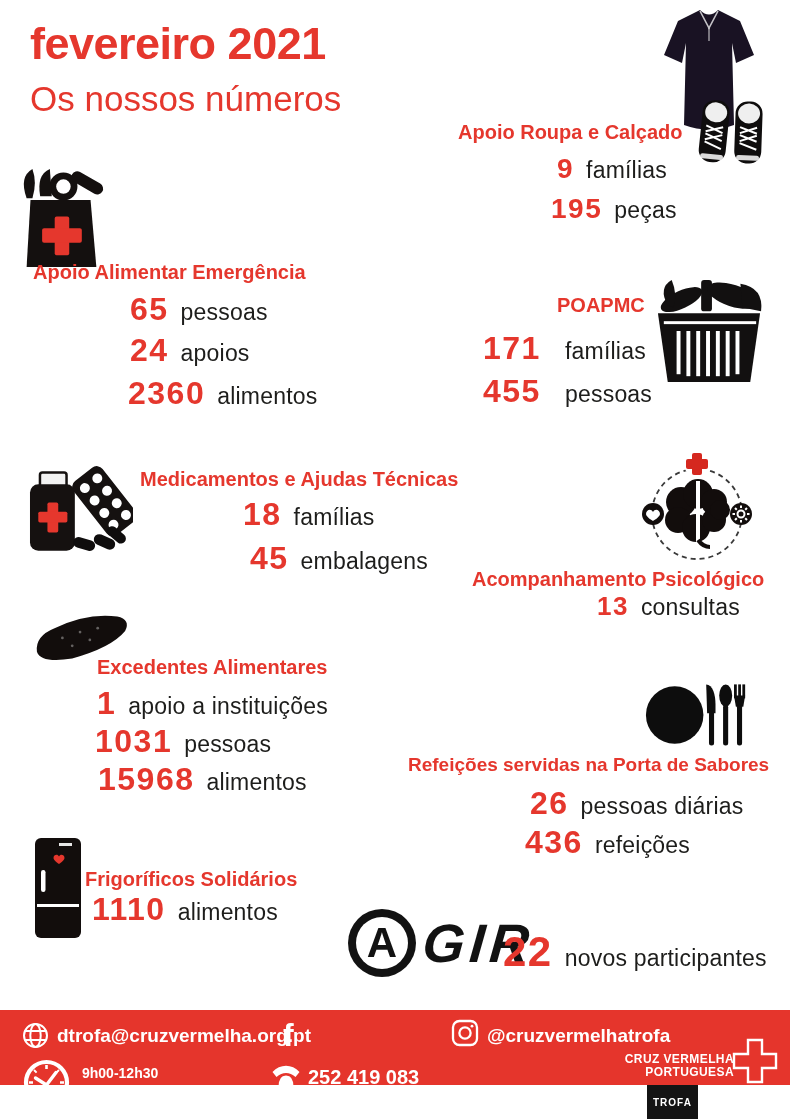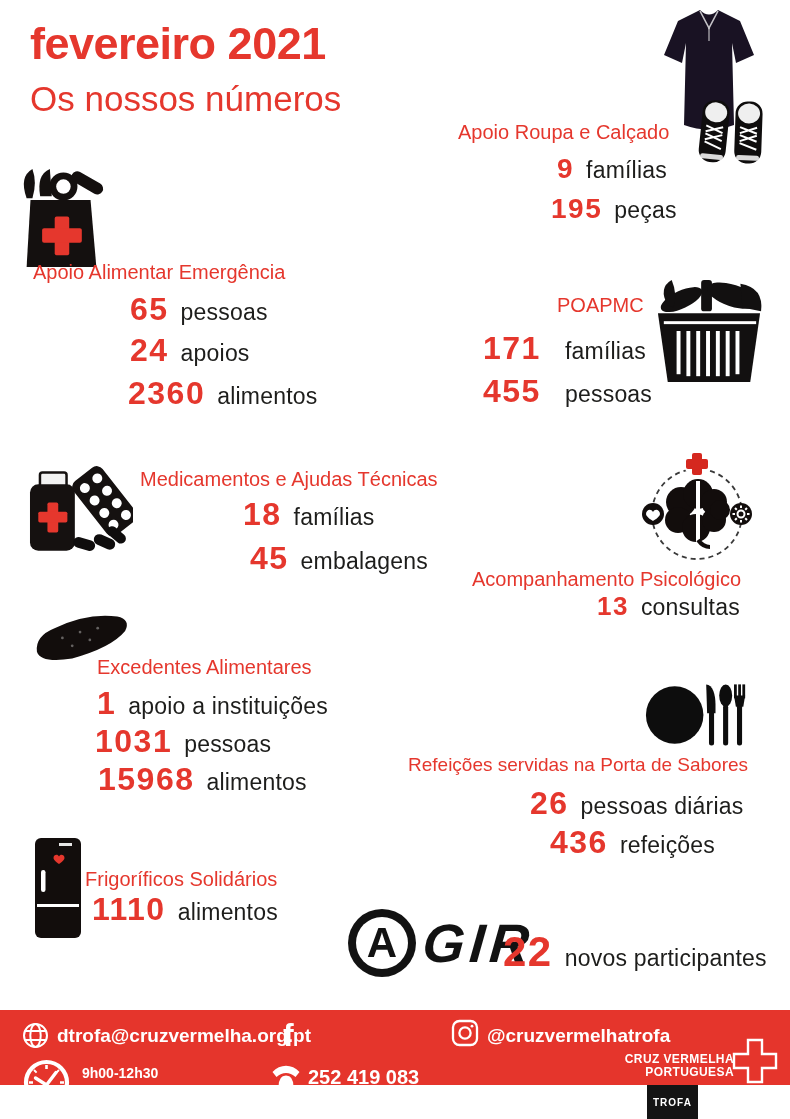--- a/index.html
+++ b/index.html
@@ -6,21 +6,21 @@
     --red:#e5372d;
     --black:#1d1d1b;
   }
   *{margin:0;padding:0;box-sizing:border-box}
   html,body{width:790px;height:1119px;background:#fff;font-family:"Liberation Sans","DejaVu Sans",sans-serif;}
   .page{position:relative;width:790px;height:1119px;background:#fff;overflow:hidden}
   .abs{position:absolute}
   .title-line1{font-size:45px;font-weight:800;color:var(--red);letter-spacing:-0.5px}
   .title-line2{font-size:35px;color:var(--red);margin-top:9px}
   .title-line2 .bold{font-weight:400}
-  .heading{color:var(--red);font-weight:400;font-size:20px;white-space:nowrap}
+  .heading{color:var(--red);font-weight:700;font-size:20px;white-space:nowrap}
   .heading.sm{font-size:19px}
   .stat{display:flex;align-items:baseline;white-space:nowrap}
   .stat .v{color:var(--red);font-weight:800;font-size:32px;letter-spacing:1.5px;margin-right:12px}
   .stat .v.sm{font-size:28px}
   .stat .v.xs{font-size:26px}
   .stat .v.lg{font-size:42px}
   .stat .v.wv{min-width:70px;text-align:left}
   .stat .l{color:var(--black);font-weight:400;font-size:23px;letter-spacing:0.2px}
   .agir{display:flex;align-items:center}
   .agir-gir{font-weight:800;font-style:italic;font-size:54px;letter-spacing:5px;color:#121212;transform:skewX(-5deg);margin-left:4px}
@@ -234,21 +234,21 @@
         <path d="M96 15 L108 15 L106 27 L98 27 Z"></path>
         <rect x="99.2" y="25" width="5.5" height="44" rx="2.7"></rect>
       </g>
     </svg>
   </div>
   <div class="abs heading sm" style="left:408px;top:754px">Refeições servidas na Porta de Sabores</div>
   <div class="stat abs" style="left:530px;top:785px">
     <span class="v">26</span>
     <span class="l">pessoas diárias</span>
   </div>
-  <div class="stat abs" style="left:550px;top:824px">
+  <div class="stat abs" style="left:525px;top:824px">
     <span class="v">436</span>
     <span class="l">refeições</span>
   </div>
 
   <div class="abs" style="left:33px;top:836px">
     <svg width="50" height="104" viewBox="0 0 50 104">
       <rect x="2" y="2" width="46" height="100" rx="6" fill="#120d0c"></rect>
       <rect x="26" y="7" width="13" height="3" fill="#fff" opacity="0.9"></rect>
       <rect x="4" y="68" width="42" height="3" fill="#fff"></rect>
       <rect x="8" y="34" width="4.5" height="22" rx="2.2" fill="#fff"></rect>

